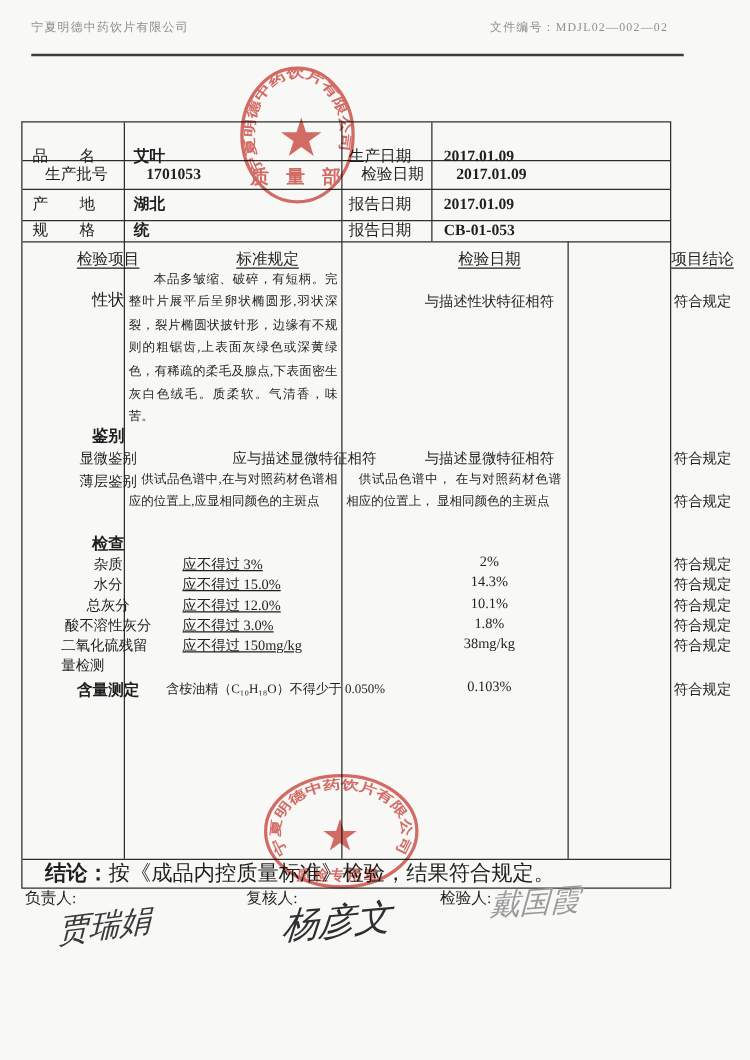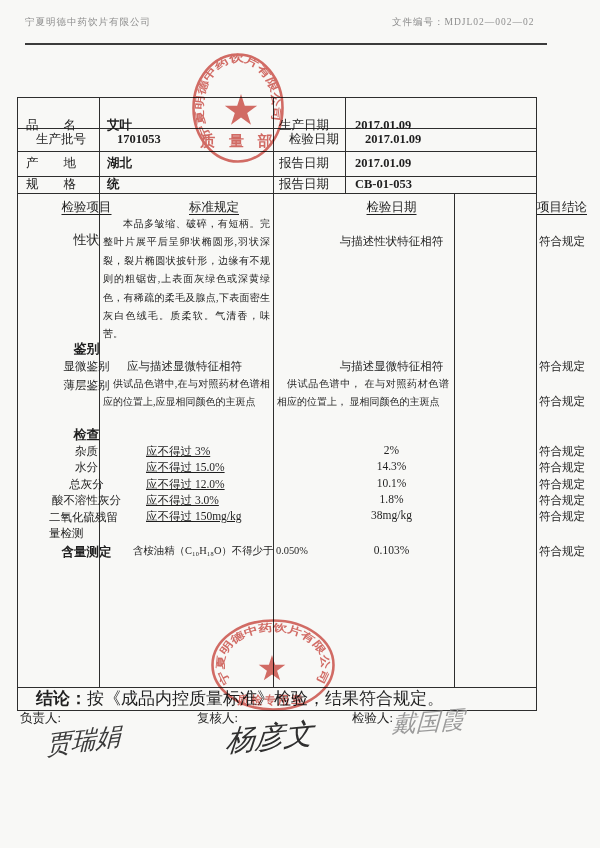--- a/index.html
+++ b/index.html
@@ -127,21 +127,21 @@
     <div class="row" style="top:136px">
       <span class="cell c3">与描述性状特征相符</span>
       <span class="cell c4">符合规定</span>
     </div>
 
     <div class="row sec" style="top:242px">
       <span class="cell c1">鉴别</span>
     </div>
     <div class="row" style="top:261px">
       <span class="cell c1">显微鉴别</span>
-      <span class="cell c2" style="text-align:left">应与描述显微特征相符</span>
+      <span class="cell c2" style="text-align:right">应与描述显微特征相符</span>
       <span class="cell c3">与描述显微特征相符</span>
       <span class="cell c4">符合规定</span>
     </div>
     <div class="row" style="top:280px">
       <span class="cell c1">薄层鉴别</span>
     </div>
     <div class="para p-std ind1" style="top:277px;line-height:18px">供试品色谱中,在与对照药材色谱相应的位置上,应显相同颜色的主斑点</div>
     <div class="para p-res ind1" style="top:277px;line-height:18px">供试品色谱中， 在与对照药材色谱相应的位置上， 显相同颜色的主斑点</div>
     <div class="row" style="top:296px">
       <span class="cell c4">符合规定</span>

